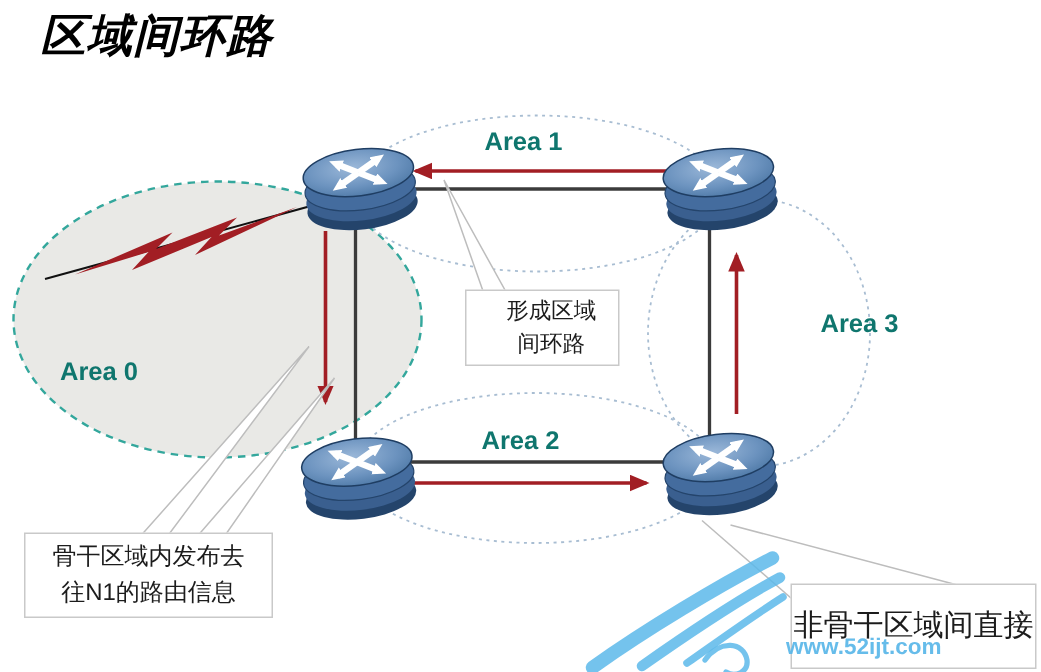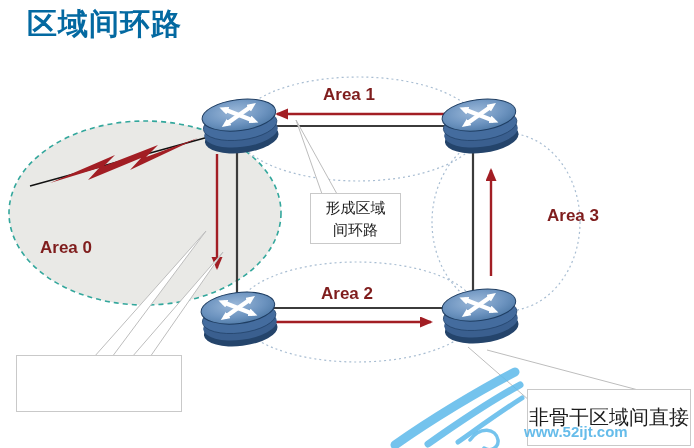--- a/index.html
+++ b/index.html
@@ -2,35 +2,35 @@
 <html><head>
 <meta charset="utf-8">
 <style>
   html,body{margin:0;padding:0;background:#fff;}
   .slide{
     position:relative;width:694px;height:448px;background:#ffffff;overflow:hidden;
     font-family:"Liberation Sans","DejaVu Sans",sans-serif;
   }
   .abs{position:absolute;}
   .slide-title{
-    left:27px;top:4px;font-size:30px;font-weight:700;color:#0369a1;letter-spacing:1px;z-index:4;
+    left:27px;top:4px;font-size:30px;font-weight:700;color:#000000;letter-spacing:1px;z-index:4;font-style:italic;
   }
   .area-label{
-    font-size:17px;font-weight:700;color:#7f1d1d;z-index:4;white-space:nowrap;
+    font-size:17px;font-weight:700;color:#0f766e;z-index:4;white-space:nowrap;
   }
   .plain-label{
     font-size:17px;color:#1c1c1c;z-index:4;white-space:nowrap;
   }
   .callout-box{
     background:#ffffff;border:1px solid #c9c9c9;z-index:5;
     display:flex;flex-direction:column;align-items:center;justify-content:center;
     color:#1c1c1c;text-align:center;
   }
   .callout-box .ln{display:block;white-space:nowrap;}
-  .callout-loop{left:310px;top:193px;width:89px;height:49px;font-size:15px;line-height:1.45;}
+  .callout-loop{left:310px;top:193px;width:89px;height:49px;font-size:15px;line-height:1.45;padding-left:12px;}
   .callout-backbone{left:16px;top:355px;width:164px;height:55px;font-size:16px;line-height:1.45;}
   .callout-nonbackbone{left:527px;top:389px;width:162px;height:55px;font-size:20px;line-height:1.45;}
   .diagram-svg{left:0;top:0;z-index:2;}
   .watermark{z-index:8;pointer-events:none;}
   .wm-site{
     left:518px;top:395px;font-size:27px;font-weight:700;letter-spacing:1px;white-space:nowrap;
     color:rgba(255,255,255,0.12);-webkit-text-stroke:1.4px rgba(85,181,232,0.85);
   }
   .wm-url{
     left:524px;top:423px;font-size:15px;font-weight:700;color:rgba(85,181,232,0.9);white-space:nowrap;
@@ -121,20 +121,22 @@
   <div class="abs area-label" style="left:323px;top:85px;">Area 1</div>
   <div class="abs area-label" style="left:321px;top:284px;">Area 2</div>
   <div class="abs area-label" style="left:514px;top:206px;margin-left:33px;">Area 3</div>
 
 
   <div class="abs callout-box callout-loop">
     <span class="ln">形成区域</span>
     <span class="ln">间环路</span>
   </div>
   <div class="abs callout-box callout-backbone">
+    <span class="ln">骨干区域内发布去</span>
+    <span class="ln">往N1的路由信息</span>
   </div>
   <div class="abs callout-box callout-nonbackbone">
     <span class="ln">非骨干区域间直接</span>
   </div>
 
   <svg class="abs watermark" style="left:380px;top:362px;" width="160" height="86" viewBox="0 0 160 86">
     <g fill="none" stroke="rgba(92,185,234,0.85)" stroke-linecap="round">
       <path d="M135,10 C100,28 50,58 15,83" stroke-width="9"></path>
       <path d="M140,23 C112,38 75,63 48,82" stroke-width="7"></path>
       <path d="M142,36 C120,50 98,66 78,80" stroke-width="5"></path>

